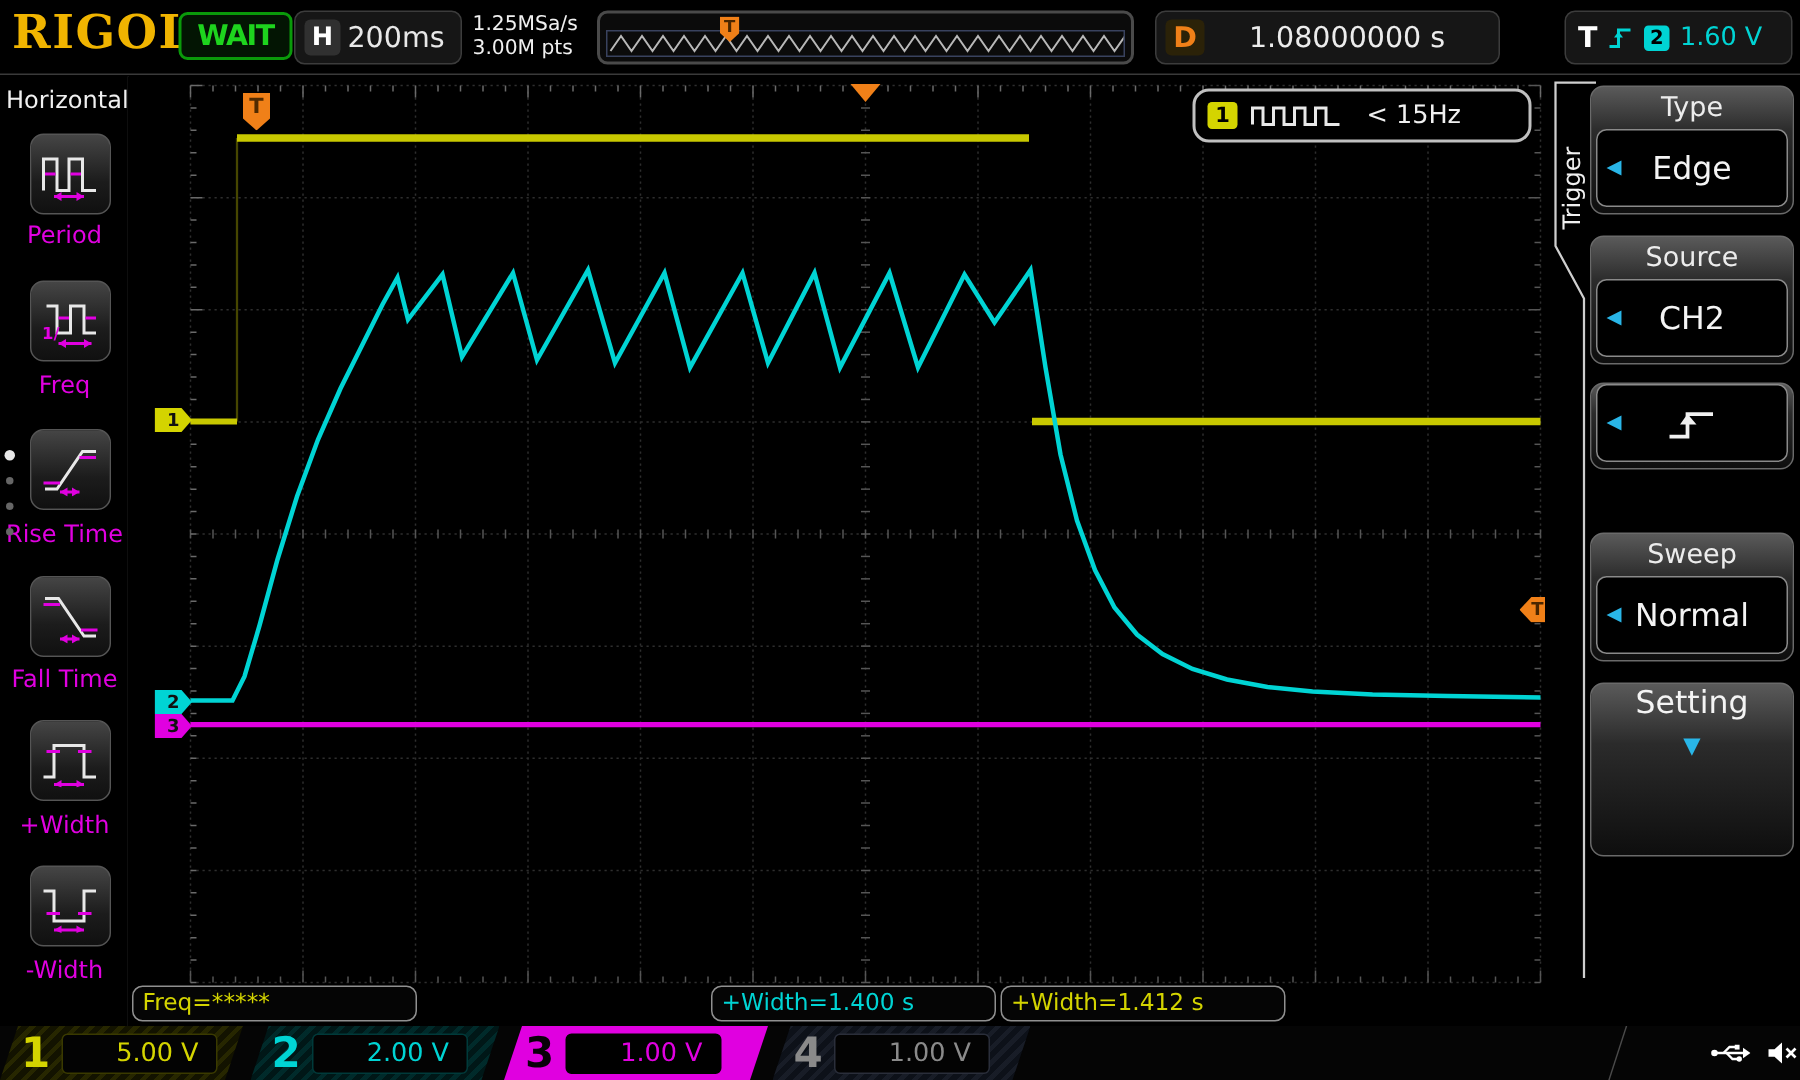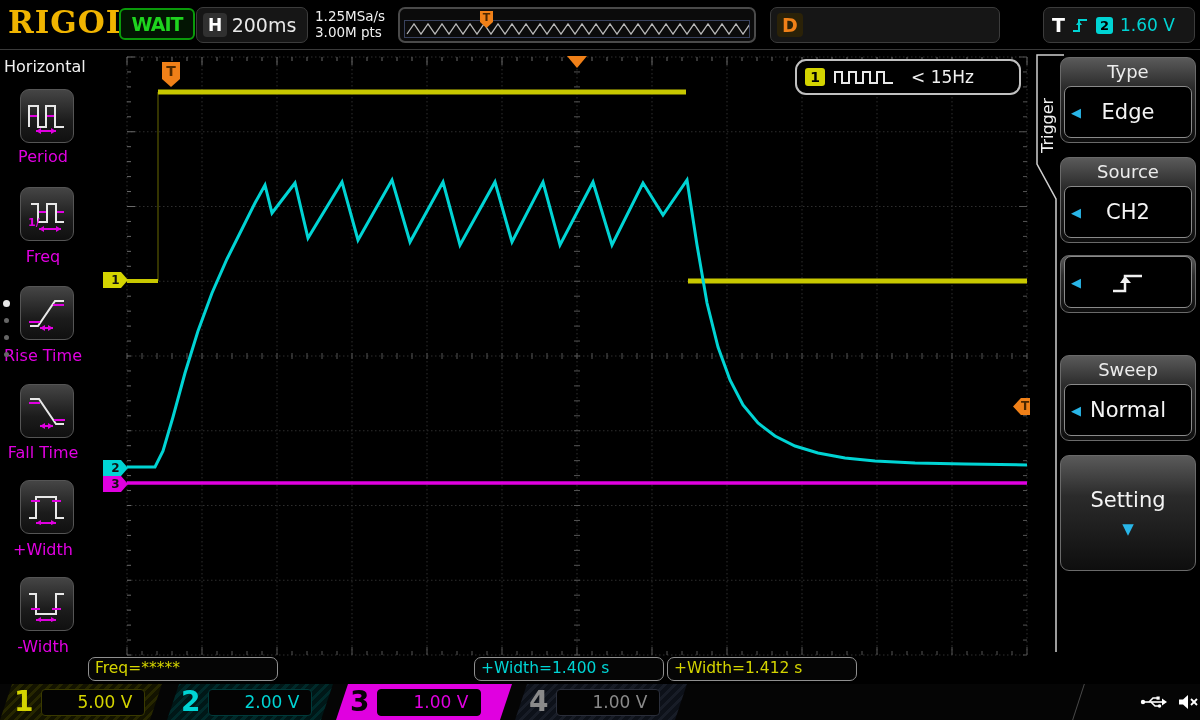--- a/index.html
+++ b/index.html
@@ -86,21 +86,21 @@
         transform:rotate(180deg);text-align:center;color:#f0f0f0;font-size:16px;}
   .menu-item{position:absolute;left:30px;width:136px;border-radius:9px;
              background:linear-gradient(#5a5a5a,#2b2b2b 35%,#0e0e0e);border:1px solid #6a6a6a;}
   .menu-title{text-align:center;font-size:18px;color:#ececec;height:28px;line-height:28px;}
   .menu-value{position:relative;margin:0 3px 4px;height:52px;background:#000;
               border:1px solid #8a8a8a;border-radius:7px;}
   .menu-tri{position:absolute;left:6px;top:50%;transform:translateY(-50%);
             color:#29b6e8;font-size:13px;}
   .menu-text{text-align:center;line-height:50px;font-size:21px;color:#f4f4f4;}
   .setting-box{height:116px;}
-  .set-label{text-align:center;font-size:21px;color:#f4f4f4;margin-top:32px;}
+  .set-label{text-align:center;font-size:21px;color:#f4f4f4;}
   .set-arrow{text-align:center;color:#29b6e8;font-size:15px;margin-top:8px;}
 
   
   .bottom-bar{position:absolute;left:0;top:684px;width:1200px;height:36px;background:#050505;}
   .chb{position:absolute;top:0;height:36px;display:flex;align-items:center;gap:8px;
        padding-left:14px;clip-path:polygon(12px 0,100% 0,calc(100% - 12px) 100%,0 100%);}
   .chb .num{font-size:28px;font-weight:bold;line-height:34px;}
   .chb .vbox{display:flex;align-items:center;gap:8px;height:27px;padding:0 12px;
              background:#030303;border-radius:4px;}
   .coup{width:15px;}
@@ -136,20 +136,21 @@
   <div class="tb-box preview-box">
     <div class="preview-inner">
       <svg id="preview-svg" width="344" height="16">
           <polyline points="2,13 9,3 16,13 23,3 30,13 37,3 44,13 51,3 58,13 65,3 72,13 79,3 86,13 93,3 100,13 107,3 114,13 121,3 128,13 135,3 142,13 149,3 156,13 163,3 170,13 177,3 184,13 191,3 198,13 205,3 212,13 219,3 226,13 233,3 240,13 247,3 254,13 261,3 268,13 275,3 282,13 289,3 296,13 303,3 310,13 317,3 324,13 331,3 338,13 345,3" fill="none" stroke="#b8b8b8" stroke-width="1.3"></polyline>
         </svg>
     </div>
     <div class="preview-flag">T</div>
   </div>
   <div class="tb-box d-box">
     <span class="d-badge">D</span>
+    <span class="d-value">1.08000000 s</span>
   </div>
   <div class="tb-box t-box">
     <span class="t-label">T</span>
     <svg width="17" height="16">
       <polyline points="1,14 7,14 7,3 15,3" fill="none" stroke="#00d4d4" stroke-width="2"></polyline>
       <polygon points="4,8 10,8 7,4" fill="#00d4d4"></polygon>
     </svg>
     <span class="t-badge">2</span>
     <span class="t-level">1.60 V</span>
   </div>

